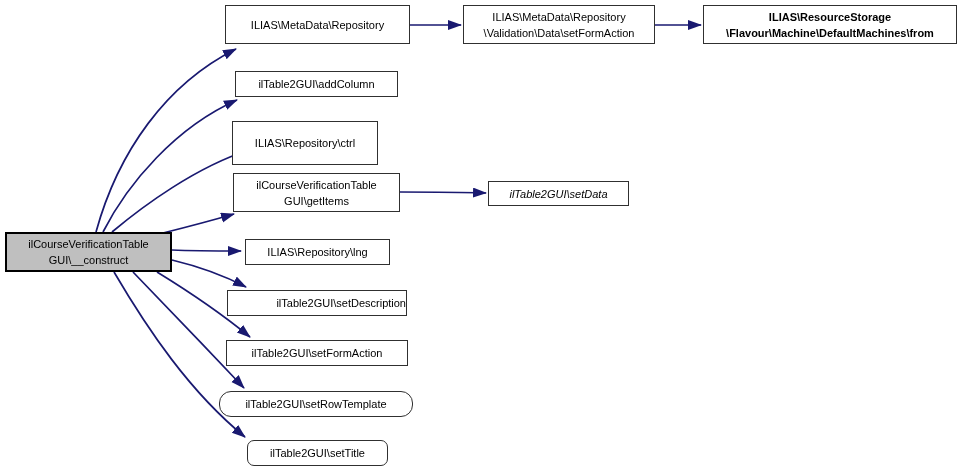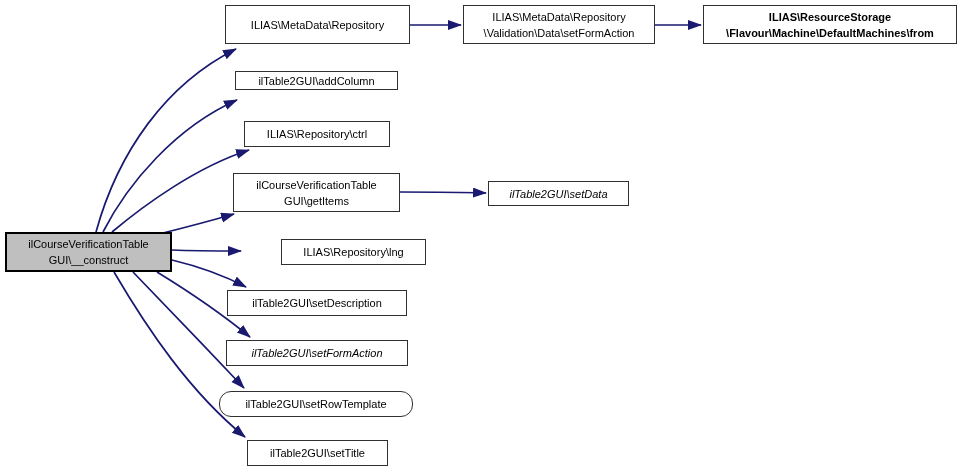--- a/index.html
+++ b/index.html
@@ -78,41 +78,41 @@
       <div class="label-line">ILIAS\MetaData\Repository</div>
     </div>
     <div class="node" style="left: 463px; top: 5px; width: 192px; height: 39px;">
       <div class="label-line">ILIAS\MetaData\Repository</div>
       <div class="label-line">\Validation\Data\setFormAction</div>
     </div>
     <div class="node" style="left: 703px; top: 5px; width: 254px; height: 39px; font-weight: bold;">
       <div class="label-line">ILIAS\ResourceStorage</div>
       <div class="label-line">\Flavour\Machine\DefaultMachines\from</div>
     </div>
-    <div class="node" style="left: 235px; top: 71px; width: 163px; height: 19px;">
+    <div class="node" style="left: 235px; top: 71px; width: 163px; height: 26px;">
       <div class="label-line">ilTable2GUI\addColumn</div>
     </div>
-    <div class="node" style="left: 244px; top: 121px; width: 146px; height: 26px;">
+    <div class="node" style="left: 232px; top: 121px; width: 146px; height: 44px;">
       <div class="label-line">ILIAS\Repository\ctrl</div>
     </div>
     <div class="node" style="left: 233px; top: 173px; width: 167px; height: 39px;">
       <div class="label-line">ilCourseVerificationTable</div>
       <div class="label-line">GUI\getItems</div>
     </div>
     <div class="node" style="left: 488px; top: 181px; width: 141px; height: 25px; font-style: italic;">
       <div class="label-line">ilTable2GUI\setData</div>
     </div>
-    <div class="node" style="left: 245px; top: 239px; width: 145px; height: 26px; margin-left: 36px;">
+    <div class="node" style="left: 245px; top: 239px; width: 145px; height: 26px;">
       <div class="label-line">ILIAS\Repository\lng</div>
     </div>
-    <div class="node" style="left: 227px; top: 290px; width: 180px; height: 26px;">
+    <div class="node" style="left: 227px; top: 290px; width: 180px; height: 26px; align-items: flex-end;">
       <div class="label-line">ilTable2GUI\setDescription</div>
     </div>
-    <div class="node" style="left: 226px; top: 340px; width: 182px; height: 26px; font-style: italic;">
+    <div class="node" style="left: 226px; top: 340px; width: 182px; height: 26px;">
       <div class="label-line">ilTable2GUI\setFormAction</div>
     </div>
     <div class="node" style="left: 219px; top: 391px; width: 194px; height: 26px; border-radius: 12px;">
       <div class="label-line">ilTable2GUI\setRowTemplate</div>
     </div>
-    <div class="node" style="left: 247px; top: 440px; width: 141px; height: 26px;">
+    <div class="node" style="left: 247px; top: 440px; width: 141px; height: 26px; border-radius: 7px;">
       <div class="label-line">ilTable2GUI\setTitle</div>
     </div>
   </div>
 
 </body></html>

